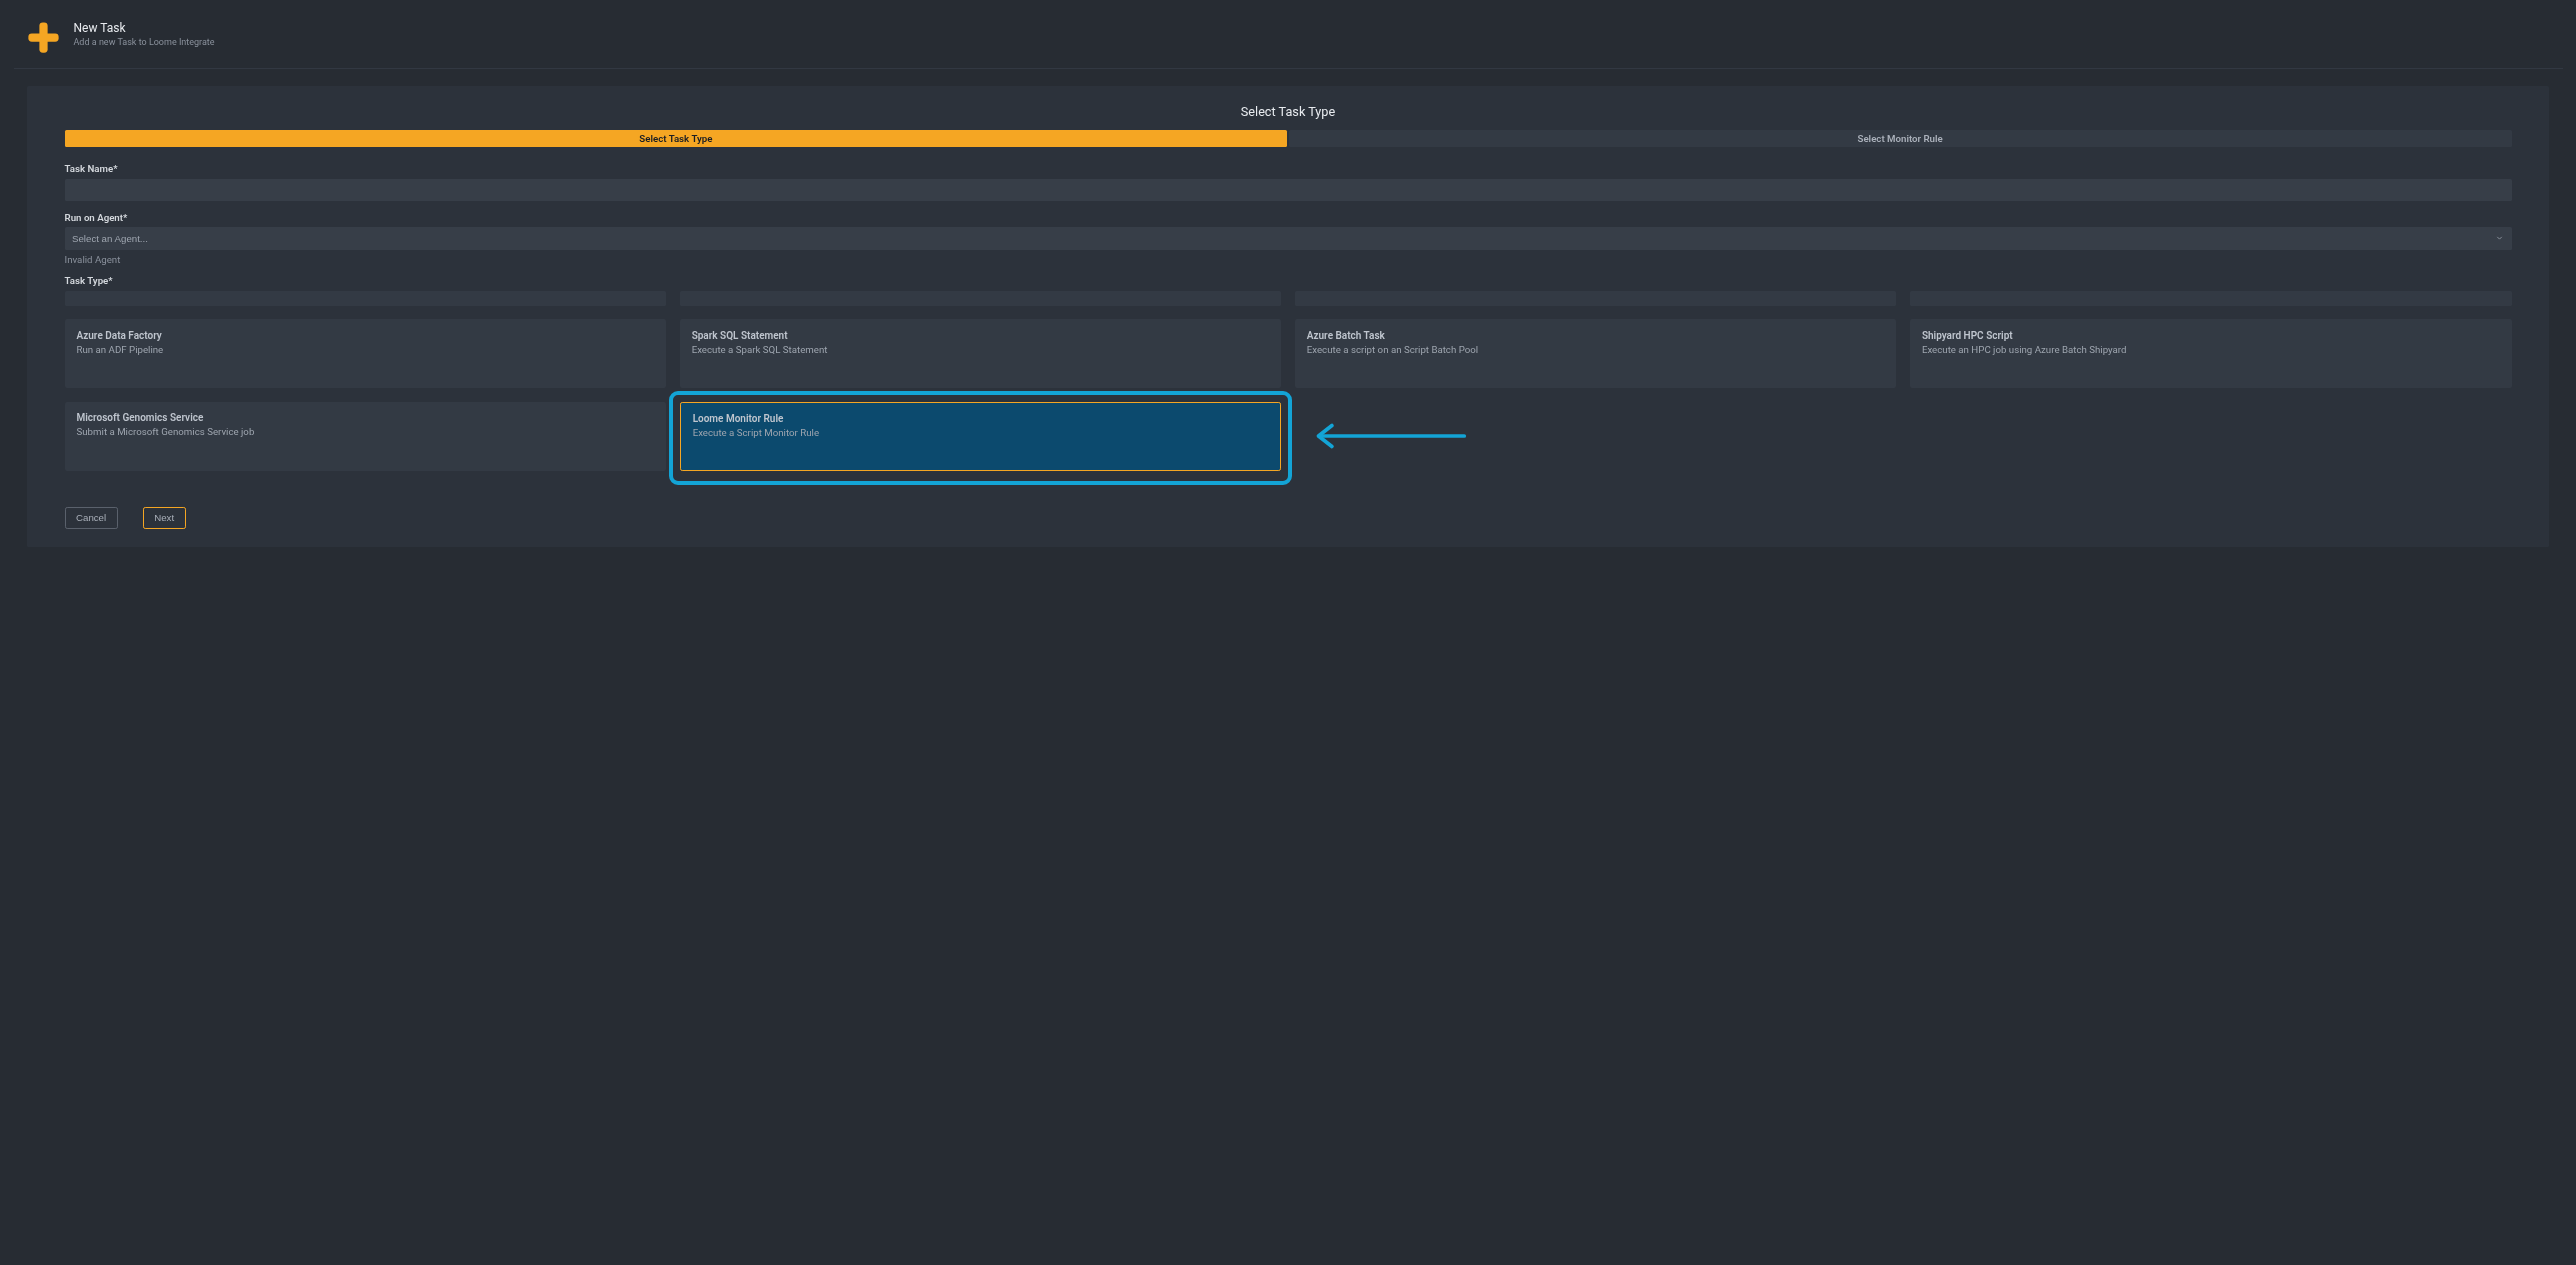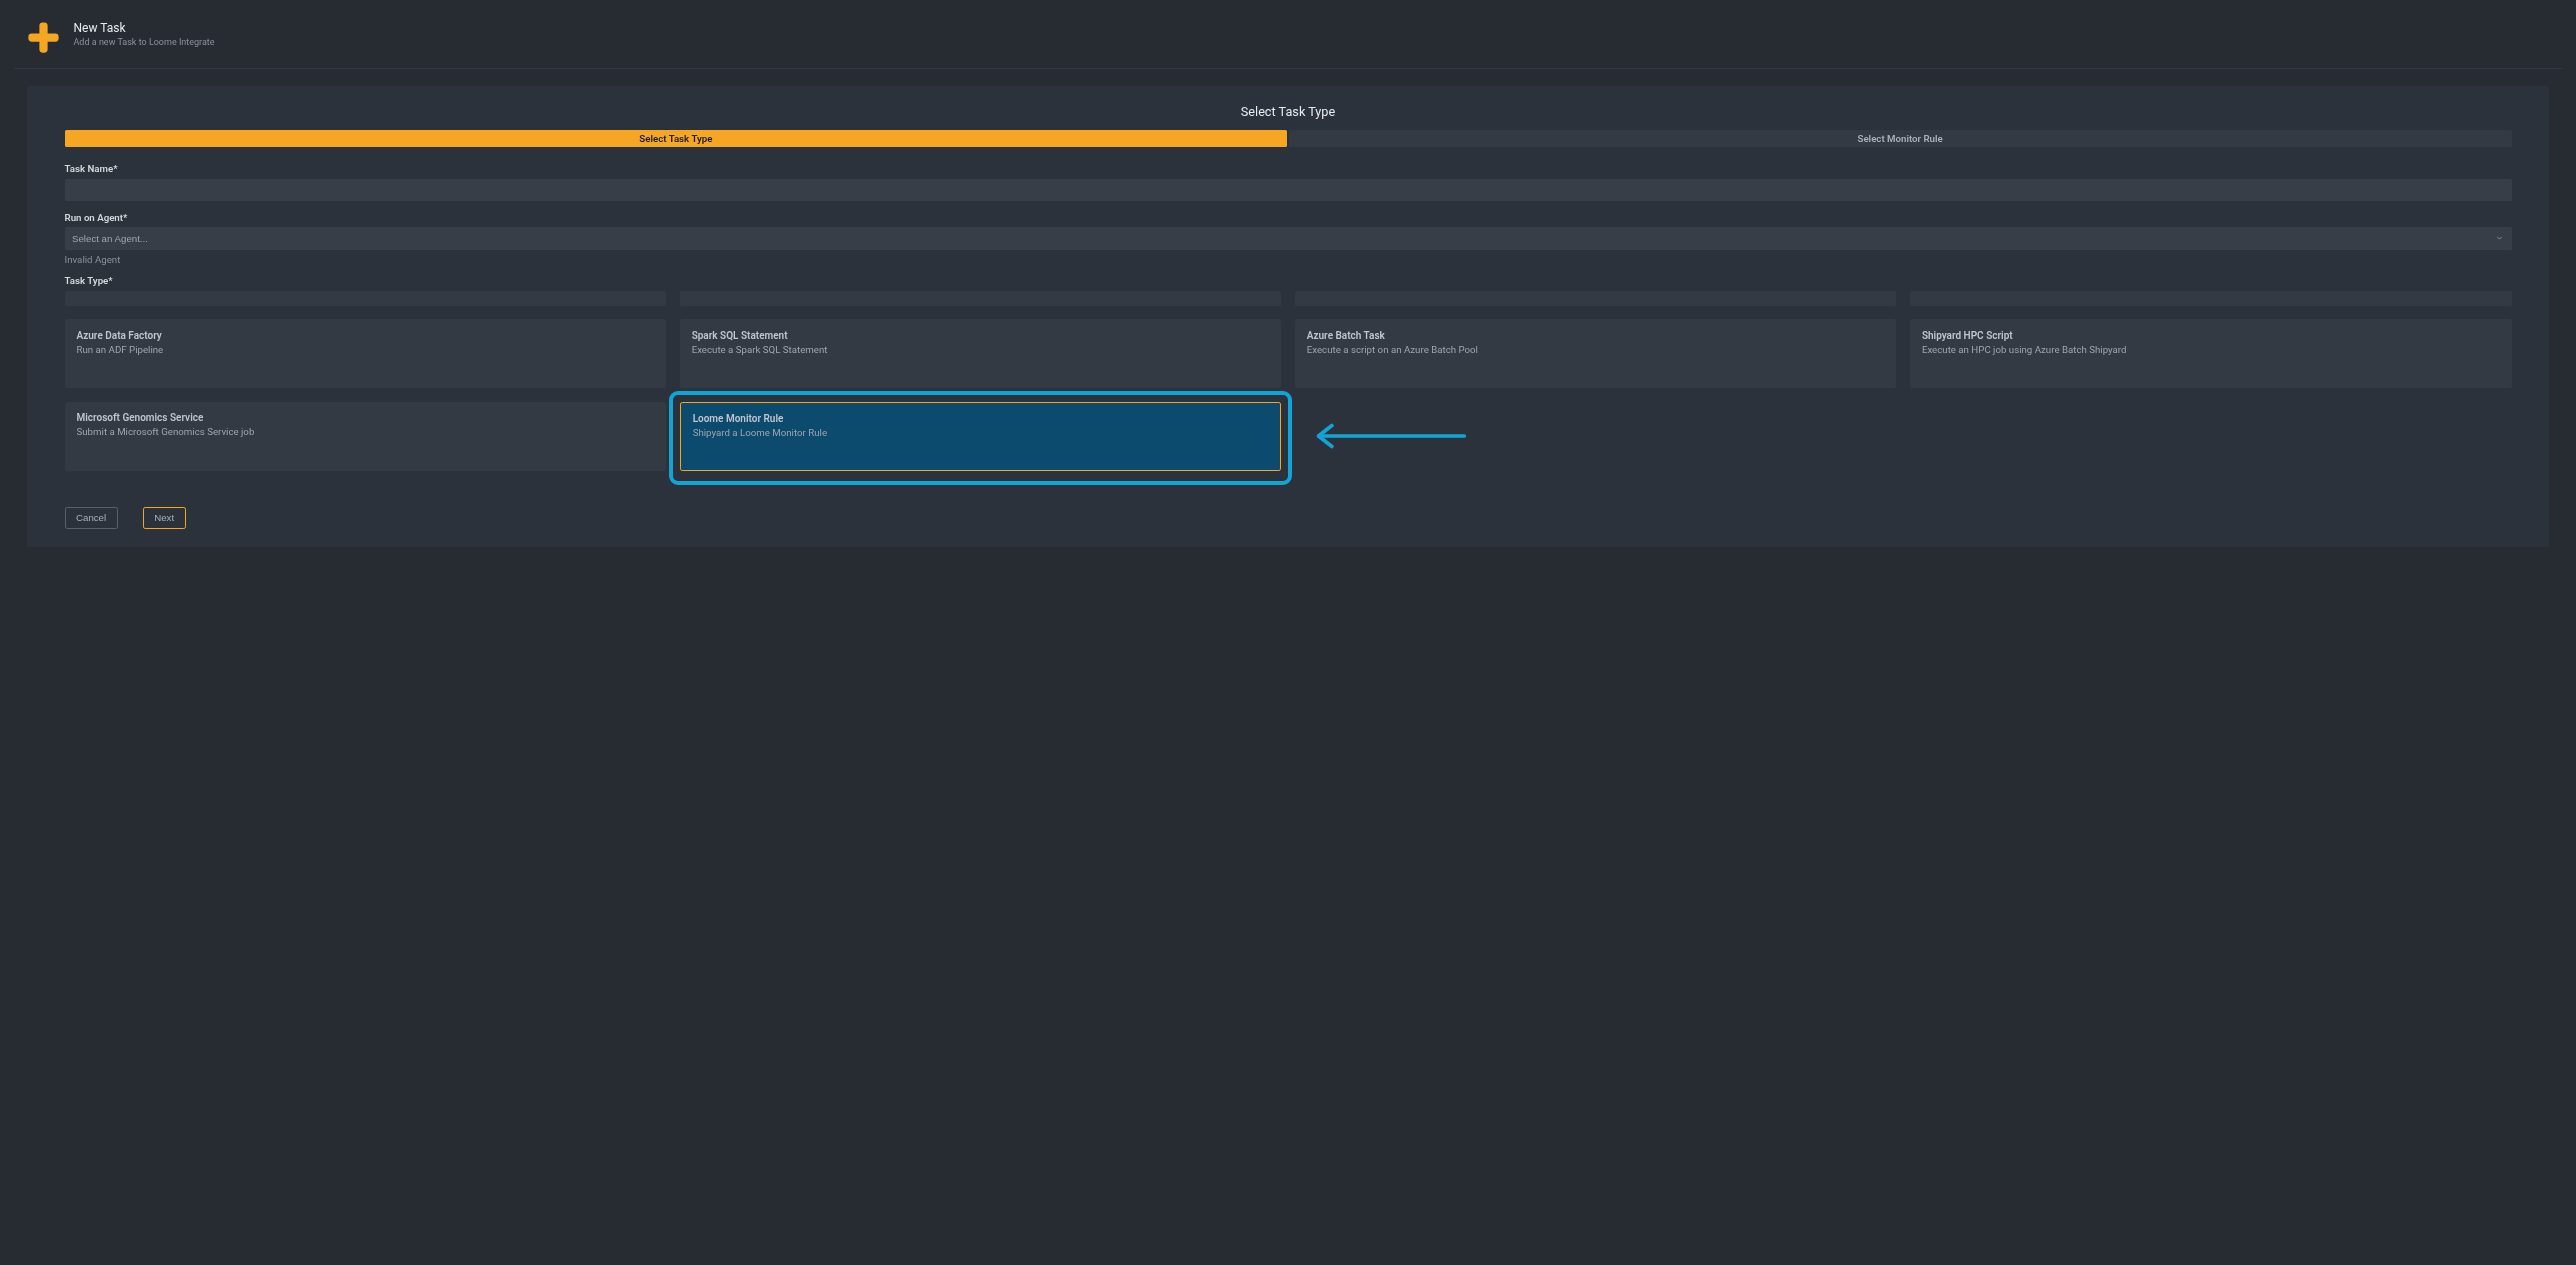--- a/index.html
+++ b/index.html
@@ -252,37 +252,37 @@
           <div class="card-desc">Run an ADF Pipeline</div>
         </div>
 
         <div class="card">
           <div class="card-title">Spark SQL Statement</div>
           <div class="card-desc">Execute a Spark SQL Statement</div>
         </div>
 
         <div class="card">
           <div class="card-title">Azure Batch Task</div>
-          <div class="card-desc">Execute a script on an Azure Batch Pool</div>
+          <div class="card-desc">Execute a script on an Script Batch Pool</div>
         </div>
 
         <div class="card">
           <div class="card-title">Shipyard HPC Script</div>
           <div class="card-desc">Execute an HPC job using Azure Batch Shipyard</div>
         </div>
 
         <div class="card">
           <div class="card-title">Microsoft Genomics Service</div>
           <div class="card-desc">Submit a Microsoft Genomics Service job</div>
         </div>
 
         <div class="highlight-wrap">
           <div class="card selected">
             <div class="card-title">Loome Monitor Rule</div>
-            <div class="card-desc">Shipyard a Loome Monitor Rule</div>
+            <div class="card-desc">Execute a Script Monitor Rule</div>
           </div>
           <div class="highlight-box"></div>
           <svg class="arrow-annot" width="157" height="30" viewBox="0 0 210 40" fill="none" stroke="#13a4d6" stroke-width="5" stroke-linecap="round" stroke-linejoin="round">
             <line x1="205" y1="20" x2="12" y2="20"></line>
             <polyline points="28 6 10 20 28 34"></polyline>
           </svg>
         </div>
 
       </div>
     </div>

